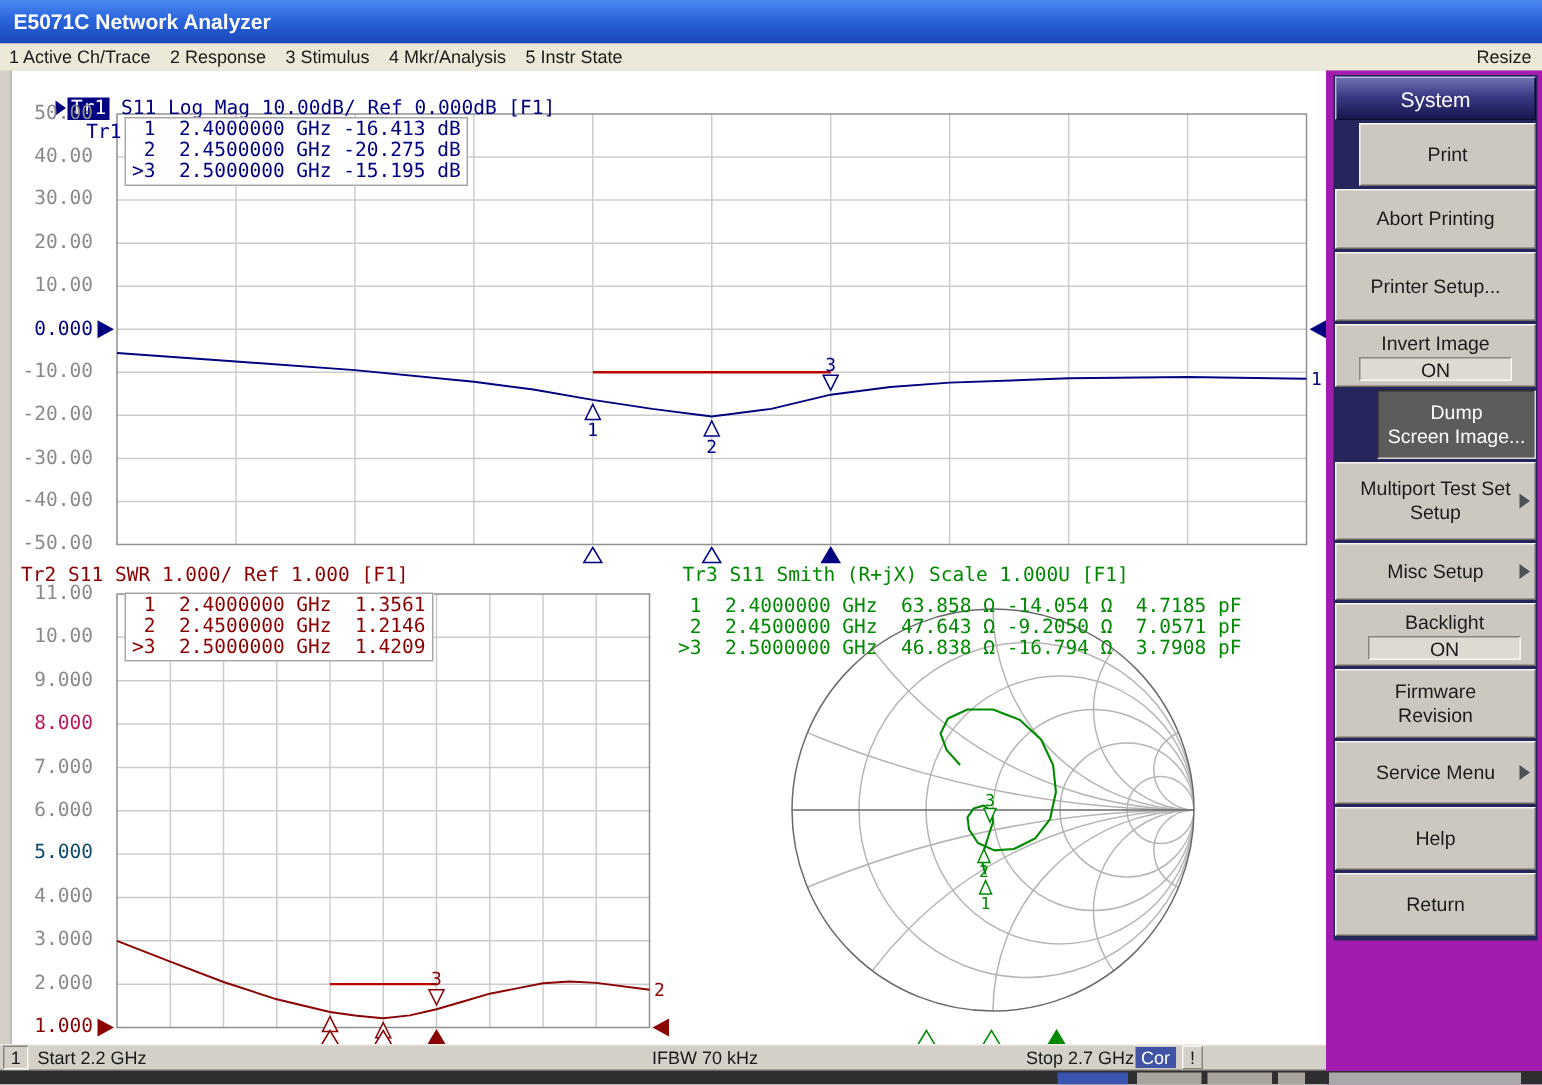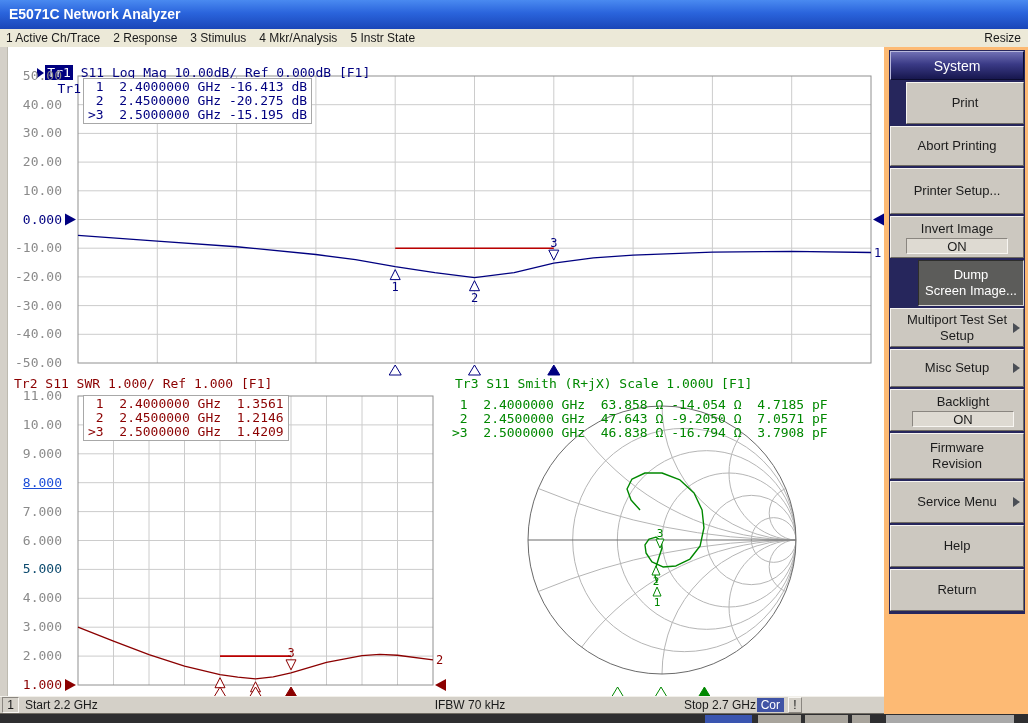--- a/index.html
+++ b/index.html
@@ -29,21 +29,21 @@
   .mk-table{position:absolute;font-family:"DejaVu Sans Mono",monospace;font-size:13px;line-height:14px;
             white-space:pre;background:#fff;border:1px solid #a8a8a8;padding:1px 4px;}
   .mk-table.bare{background:transparent;border:none;padding:0;}
   #tr1-active-icon{display:inline-block;width:0;height:0;border-left:7px solid #000080;
      border-top:5px solid transparent;border-bottom:5px solid transparent;margin-right:1px;vertical-align:-1px;}
   #tr1-box{background:#000080;color:#fff;padding:0 2px;}
   #tr1-pass{position:absolute;left:740;top:81px;width:128px;text-align:right;
             font-family:"DejaVu Sans Mono",monospace;font-size:13px;color:#000080;}
 
   
-  #sidebar{position:absolute;left:884px;top:47px;width:144px;height:676px;background:#fdba74;z-index:4;}
+  #sidebar{position:absolute;left:884px;top:47px;width:144px;height:676px;background:#a21caf;z-index:4;}
   #btncol{position:absolute;left:5px;top:3px;width:134px;background:#26265c;padding:1px;}
   #system-btn{height:29px;margin-bottom:2px;background:linear-gradient(180deg,#7070b4 0%,#3a3a86 45%,#17174e 100%);
     color:#fff;font-size:14px;display:flex;align-items:center;justify-content:center;
     border:1px solid;border-color:#b8b8dc #0c0c30 #0c0c30 #b8b8dc;box-sizing:border-box;}
   .sbtn{position:relative;margin-bottom:2px;background:#ccc8c0;color:#1c1c1c;font-size:13px;
     display:flex;flex-direction:column;align-items:center;justify-content:center;text-align:center;
     white-space:pre-line;line-height:16px;border:1px solid;border-color:#f6f4f0 #6e6a62 #6e6a62 #f6f4f0;
     box-sizing:border-box;cursor:default;}
   .sbtn.active{background:#5c5c5a;color:#fff;border-color:#2e2e2c #d8d6d2 #d8d6d2 #2e2e2c;margin-left:28px;}
   .toggle{width:102px;height:16px;margin-top:1px;background:#dedad2;font-size:13px;line-height:16px;
@@ -233,40 +233,40 @@
     <div class="tick" style="top: 183.8px; left: 0px; color: rgb(138, 138, 138);">10.00</div>
     <div class="tick" style="top: 212.5px; left: 0px; color: rgb(0, 0, 128);">0.000</div>
     <div class="tick" style="top: 241.2px; left: 0px; color: rgb(138, 138, 138);">-10.00</div>
     <div class="tick" style="top: 269.9px; left: 0px; color: rgb(138, 138, 138);">-20.00</div>
     <div class="tick" style="top: 298.6px; left: 0px; color: rgb(138, 138, 138);">-30.00</div>
     <div class="tick" style="top: 327.3px; left: 0px; color: rgb(138, 138, 138);">-40.00</div>
     <div class="tick" style="top: 356px; left: 0px; color: rgb(138, 138, 138);">-50.00</div>
     <div class="tick" style="top: 389px; left: 0px; color: rgb(138, 138, 138);">11.00</div>
     <div class="tick" style="top: 417.9px; left: 0px; color: rgb(138, 138, 138);">10.00</div>
     <div class="tick" style="top: 446.8px; left: 0px; color: rgb(138, 138, 138);">9.000</div>
-    <div class="tick" style="top: 475.7px; left: 0px; color: #1d4ed8; text-decoration: underline;">8.000</div>
+    <div class="tick" style="top: 475.7px; left: 0px; color: #be185d;">8.000</div>
     <div class="tick" style="top: 504.6px; left: 0px; color: rgb(138, 138, 138);">7.000</div>
     <div class="tick" style="top: 533.5px; left: 0px; color: rgb(138, 138, 138);">6.000</div>
     <div class="tick" style="top: 562.4px; left: 0px; color: #0c4a6e;">5.000</div>
     <div class="tick" style="top: 591.3px; left: 0px; color: rgb(138, 138, 138);">4.000</div>
     <div class="tick" style="top: 620.2px; left: 0px; color: rgb(138, 138, 138);">3.000</div>
     <div class="tick" style="top: 649.1px; left: 0px; color: rgb(138, 138, 138);">2.000</div>
     <div class="tick" style="top: 678px; left: 0px; color: rgb(139, 0, 0);">1.000</div>
   </div>
 
 <div id="sidebar">
   <div id="btncol">
     <div id="system-btn">System</div>
   <div class="sbtn" style="height: 42px; margin-left: 16px;"><span>Print</span></div>
       <div class="sbtn" style="height: 40px;"><span>Abort Printing</span></div>
       <div class="sbtn" style="height: 46px;"><span>Printer Setup...</span></div>
       <div class="sbtn" style="height: 42px;"><span>Invert Image</span><div class="toggle">ON</div></div>
       <div class="sbtn active" style="height: 46px;"><span>Dump
 Screen Image...</span></div>
-      <div class="sbtn" style="height: 39px;"><span>Multiport Test Set
+      <div class="sbtn" style="height: 52px;"><span>Multiport Test Set
 Setup</span><span class="sarrow"></span></div>
       <div class="sbtn" style="height: 38px;"><span>Misc Setup</span><span class="sarrow"></span></div>
       <div class="sbtn" style="height: 42px; padding-left: 12px;"><span>Backlight</span><div class="toggle">ON</div></div>
       <div class="sbtn" style="height: 46px;"><span>Firmware
 Revision</span></div>
       <div class="sbtn" style="height: 42px;"><span>Service Menu</span><span class="sarrow"></span></div>
       <div class="sbtn" style="height: 42px;"><span>Help</span></div>
       <div class="sbtn" style="height: 42px;"><span>Return</span></div>
     </div>
 </div>

